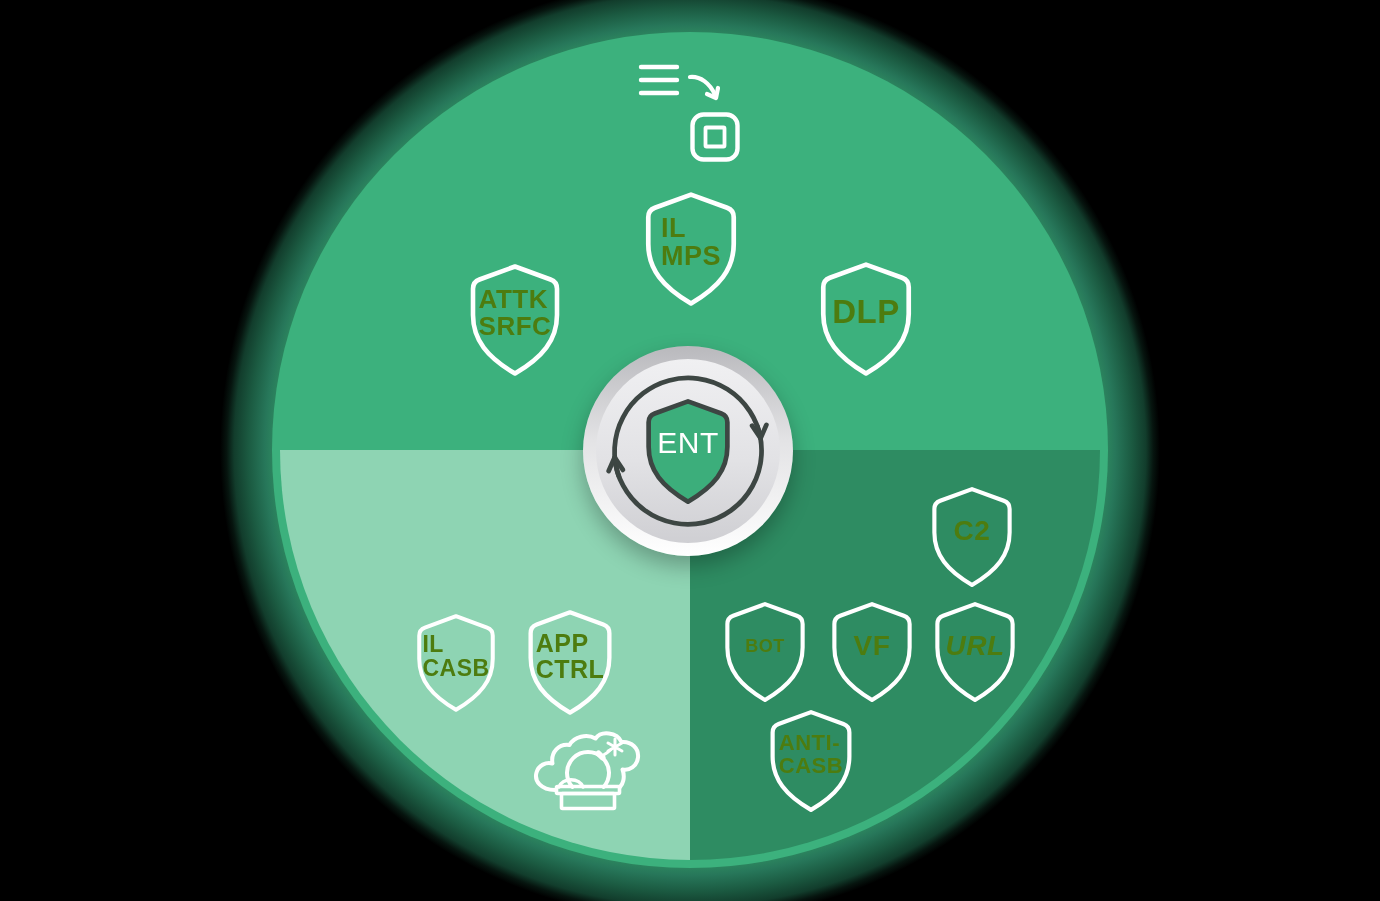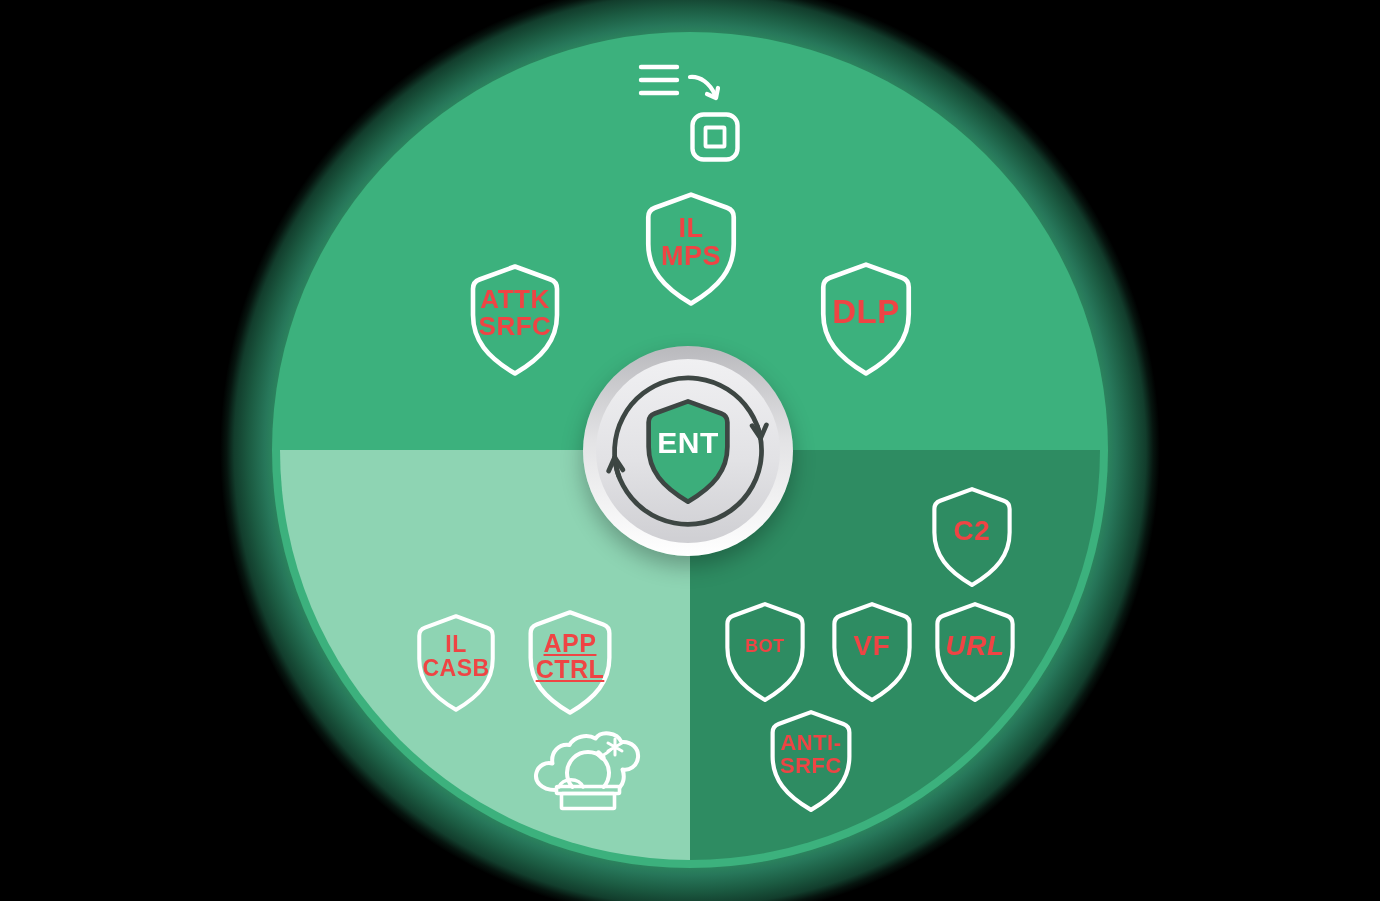--- a/index.html
+++ b/index.html
@@ -28,21 +28,21 @@
   }
   .quad { position:absolute; top:50%; width:50%; height:50%; }
   .quad-left  { left:0;   background:#8ed4b3; }
   .quad-right { left:50%; background:#2e8c62; }
 
   .shield { position:absolute; }
   .shield svg { display:block; width:100%; height:100%; overflow:visible; }
   .shield-path { fill:none; stroke:#ffffff; stroke-width:4.6; stroke-linejoin:round; stroke-linecap:round; }
   .shield-label {
     position:absolute; inset:0; display:flex; align-items:center; justify-content:center;
-    padding-bottom:14%; text-align:center; color:#ef4444; font-weight:bold;
+    padding-bottom:14%; text-align:left; color:#4d7c0f; font-weight:bold;
     white-space:pre-line; line-height:1.04; letter-spacing:0.5px;
   }
 
   .flow-icon, .sandbox-icon { position:absolute; }
   .flow-icon svg, .sandbox-icon svg { display:block; overflow:visible; }
   .wicon { fill:none; stroke:#ffffff; stroke-linecap:round; stroke-linejoin:round; }
 
   
   .center-btn {
     position:absolute; left:583px; top:346px; width:210px; height:210px; border-radius:50%;
@@ -52,21 +52,21 @@
   .center-face {
     position:absolute; inset:13px; border-radius:50%;
     background:linear-gradient(180deg,#f0f0f2 0%,#e2e2e5 55%,#cfcfd3 100%);
   }
   .sync-svg { position:absolute; left:10px; top:10px; width:190px; height:190px; }
   .sync-arc { fill:none; stroke:#3d4643; stroke-width:4; stroke-linecap:round; stroke-linejoin:round; }
   .center-shield-svg { position:absolute; left:60px; top:51px; width:90px; height:109px; overflow:visible; }
   .center-shield-path { fill:#3cae7b; stroke:#3d4643; stroke-width:5; stroke-linejoin:round; }
   .center-label {
     position:absolute; inset:0; display:flex; align-items:center; justify-content:center;
-    padding-bottom:16px; color:#fff; font-weight:bold; font-size:30px; letter-spacing:0.5px;
+    padding-bottom:16px; color:#fff; font-weight:normal; font-size:30px; letter-spacing:0.5px;
   }
 </style>
 </head>
 <body>
 
 <div class="stage">
 
   <div class="ring"></div>
 
   <div class="pie">
@@ -116,21 +116,21 @@
         <path class="shield-path" d="M48 4.5 L83.5 17.5 C88.2 19.2 90 22.2 90 26.8 V53 C90 78 75.5 95.5 48 111.5 C20.5 95.5 6 78 6 53 V26.8 C6 22.2 7.8 19.2 12.5 17.5 Z"></path>
       </svg>
     <div class="shield-label" style="font-size:23px;">IL
 CASB</div>
   </div>
 
   <div class="shield" style="left:525px; top:608px; width:90px; height:109px;">
     <svg viewBox="0 0 96 116">
         <path class="shield-path" d="M48 4.5 L83.5 17.5 C88.2 19.2 90 22.2 90 26.8 V53 C90 78 75.5 95.5 48 111.5 C20.5 95.5 6 78 6 53 V26.8 C6 22.2 7.8 19.2 12.5 17.5 Z"></path>
       </svg>
-    <div class="shield-label" style="font-size:25px;text-decoration:underline;">APP
+    <div class="shield-label" style="font-size:25px;">APP
 CTRL</div>
   </div>
 
   <div class="sandbox-icon" style="left:528px; top:726px; width:126px; height:88px;">
     <svg viewBox="0 0 126 88" width="126" height="88">
       <path class="wicon" stroke-width="4" d="M27 64 C13 64 6 55 8.5 46.5 C10.5 39.5 18 35.5 24.5 37.5 C22.5 26 31 17.5 41.5 19 C46 10.5 59 7.5 67.5 12.5 C73 4.5 89 6 93.5 16 C103.5 15 111 22.5 110 31.5 C109 40.5 101 45 94.5 43.5 C97.5 52 94.5 58.5 92 61"></path>
       <path class="wicon" stroke-width="4" d="M44.35 61 A21 21 0 1 1 75.65 61"></path>
       <path class="wicon" stroke-width="6" d="M70.5 27.5 L74.5 31.5"></path>
       <path class="wicon" stroke-width="3" d="M75.5 29 Q80 26.5 83 23.5"></path>
       <path class="wicon" stroke-width="3" d="M87 13 V29 M80 17 L94 25 M94 17 L80 25"></path>
@@ -167,21 +167,21 @@
         <path class="shield-path" d="M48 4.5 L83.5 17.5 C88.2 19.2 90 22.2 90 26.8 V53 C90 78 75.5 95.5 48 111.5 C20.5 95.5 6 78 6 53 V26.8 C6 22.2 7.8 19.2 12.5 17.5 Z"></path>
       </svg>
     <div class="shield-label" style="font-size:28px;font-style:italic;">URL</div>
   </div>
 
   <div class="shield" style="left:767px; top:708px; width:88px; height:106px;">
     <svg viewBox="0 0 96 116">
         <path class="shield-path" d="M48 4.5 L83.5 17.5 C88.2 19.2 90 22.2 90 26.8 V53 C90 78 75.5 95.5 48 111.5 C20.5 95.5 6 78 6 53 V26.8 C6 22.2 7.8 19.2 12.5 17.5 Z"></path>
       </svg>
     <div class="shield-label" style="font-size:22px;">ANTI-
-SRFC</div>
+CASB</div>
   </div>
 
   <div class="center-btn">
     <div class="center-face"></div>
     <svg class="sync-svg" viewBox="0 0 160 160">
       <path class="sync-arc" d="M21.7 101.2 A62 62 0 1 1 141.1 69.2"></path>
       <path class="sync-arc" d="M146 58 L141.1 69.2 L134 58.7"></path>
       <path class="sync-arc" d="M138.3 58.8 A62 62 0 1 1 18.2 85.4"></path>
       <path class="sync-arc" d="M13.2 96.9 L18.2 85.4 L25.2 95.9"></path>
     </svg>

